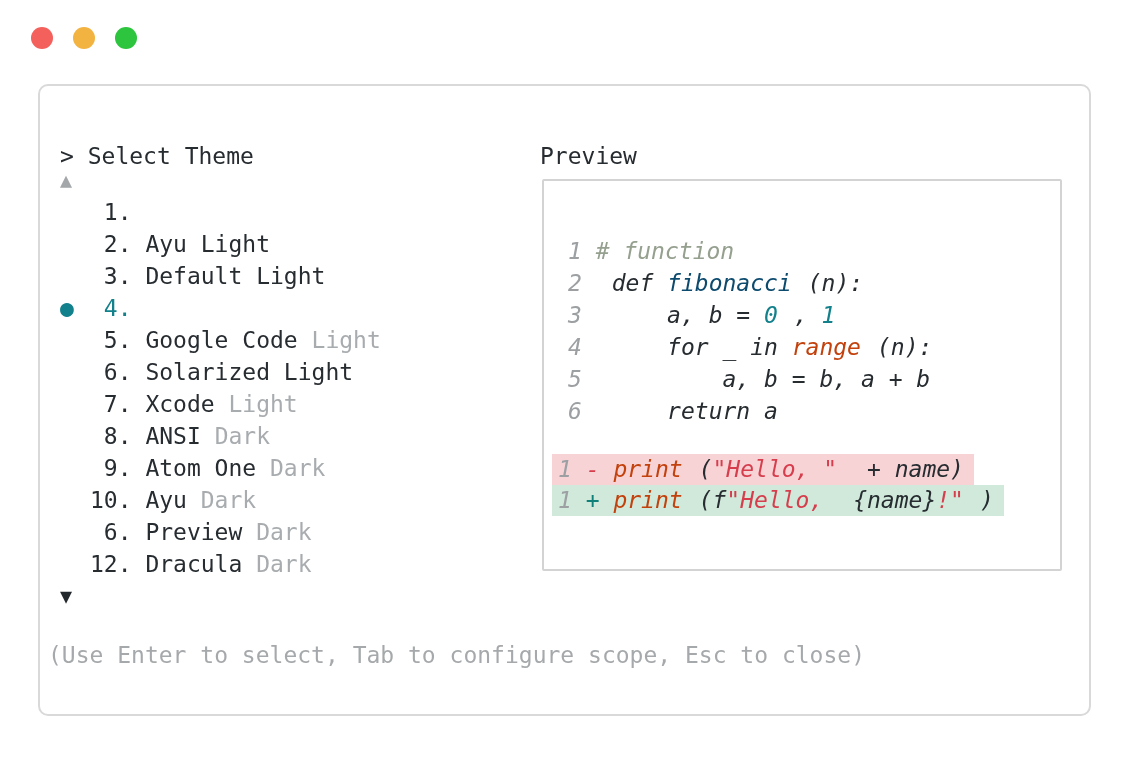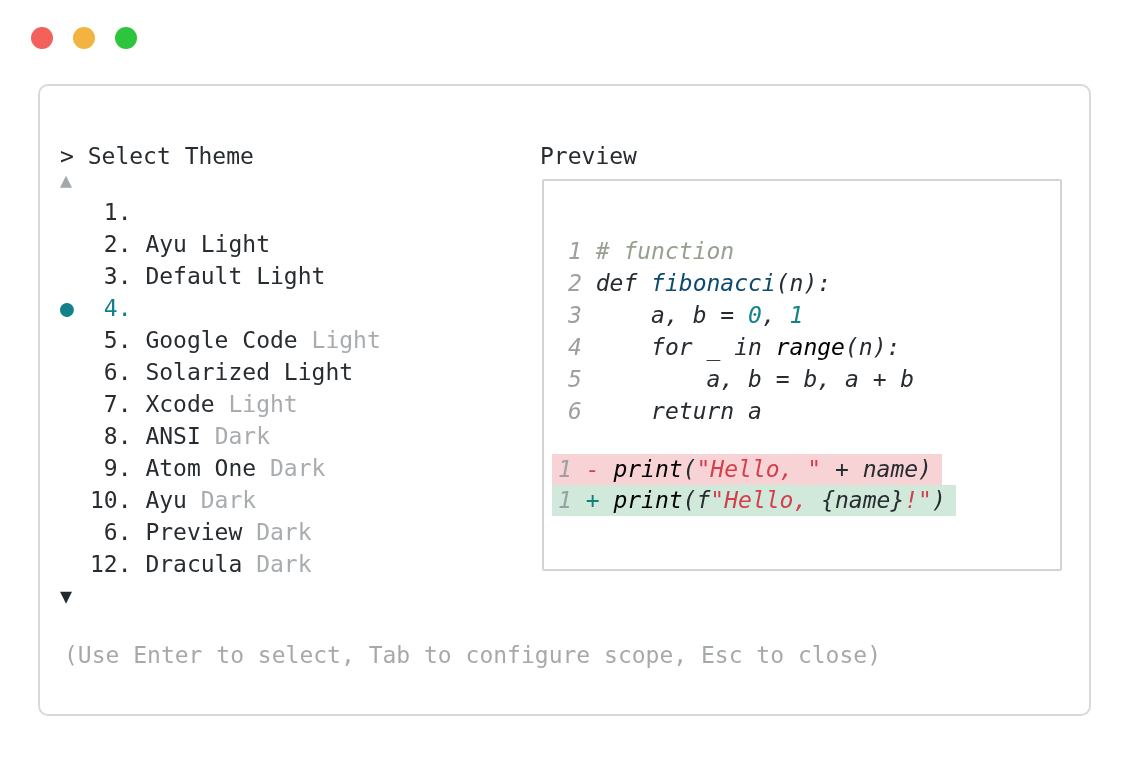--- a/index.html
+++ b/index.html
@@ -28,41 +28,41 @@
   .scroll-row.down { color:#23282d; }
 
   .theme-row { height:32px; line-height:32px; white-space:pre; display:flex; cursor:default; }
   .theme-row .bullet { display:inline-block; width:30px; color:#12818b; }
   .theme-row .num  { display:inline-block; width:3ch; text-align:right; }
   .theme-row .name { }
   .theme-row .variant { color:#a8acaf;text-align:center; }
   .theme-row.selected .num,
   .theme-row.selected .name { color:#12818b; }
 
-  .hint { position:absolute; left:8px; top:556px; color:#a6a9ab; white-space:pre;margin-left:16px; }
+  .hint { position:absolute; left:8px; top:556px; color:#a6a9ab; white-space:pre; }
 
   
   .preview-pane {
     position:absolute; left:502px; top:93px; width:520px; height:392px;
     border:2px solid #d3d3d3; border-radius:2px; background:#ffffff;
     padding:54px 0 0 24px; overflow:hidden;font-style:italic;
   }
   .code-line { height:32px; line-height:32px; white-space:pre; }
   .diff-group { margin-top:27px; }
   .diff-line { height:31px; line-height:31px; white-space:pre; }
   .diff-line .hl { display:inline-block; margin-left:-16px; padding:0 10px 0 6px; }
   .hl.removed { background:#f8d3d6; }
   .hl.added   { background:#d0e9da; }
 
-  .tok-plain   { color:#272c31; }
+  .tok-plain   { color:#272c31;margin-left:16px; }
   .tok-comment { color:#95a08f; }
   .tok-func    { color:#0c4a6e; }
   .tok-str     { color:#d63e4d; }
   .tok-num     { color:#12818b; }
-  .tok-blue    { color:#000000; }
+  .tok-blue    { color:#c2410c; }
   .tok-minus   { color:#d63e4d; }
   .tok-plus    { color:#0f8178; }
   .tok-gray    { color:#9ca0a3; }
 </style>
 </head>
 <body>
 
 <div class="traffic">
   <div class="light red"></div>
   <div class="light yellow"></div>

